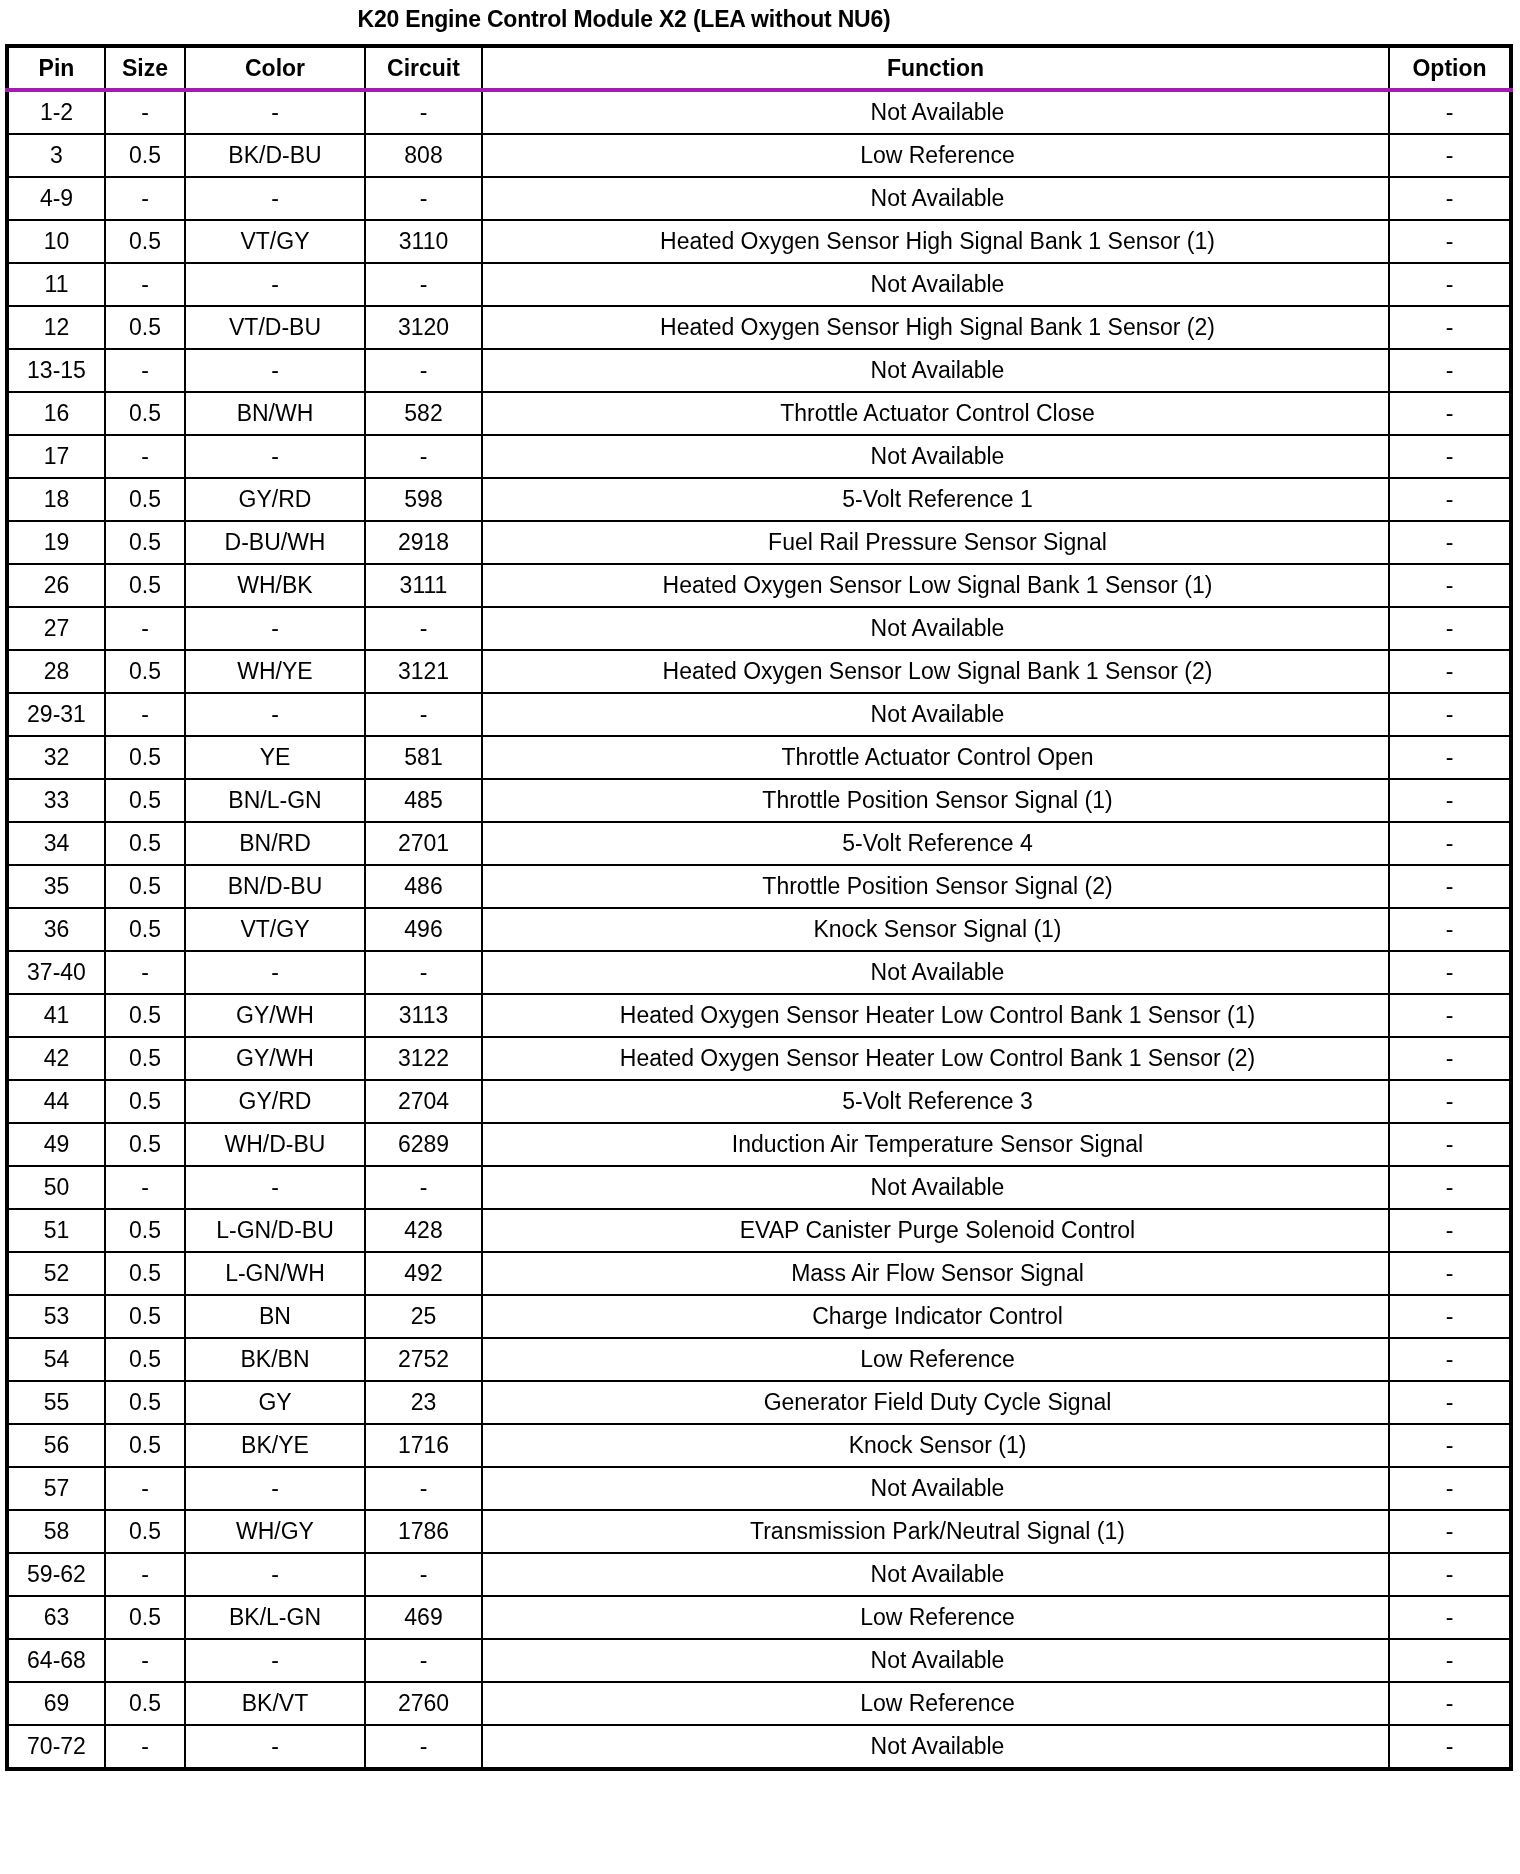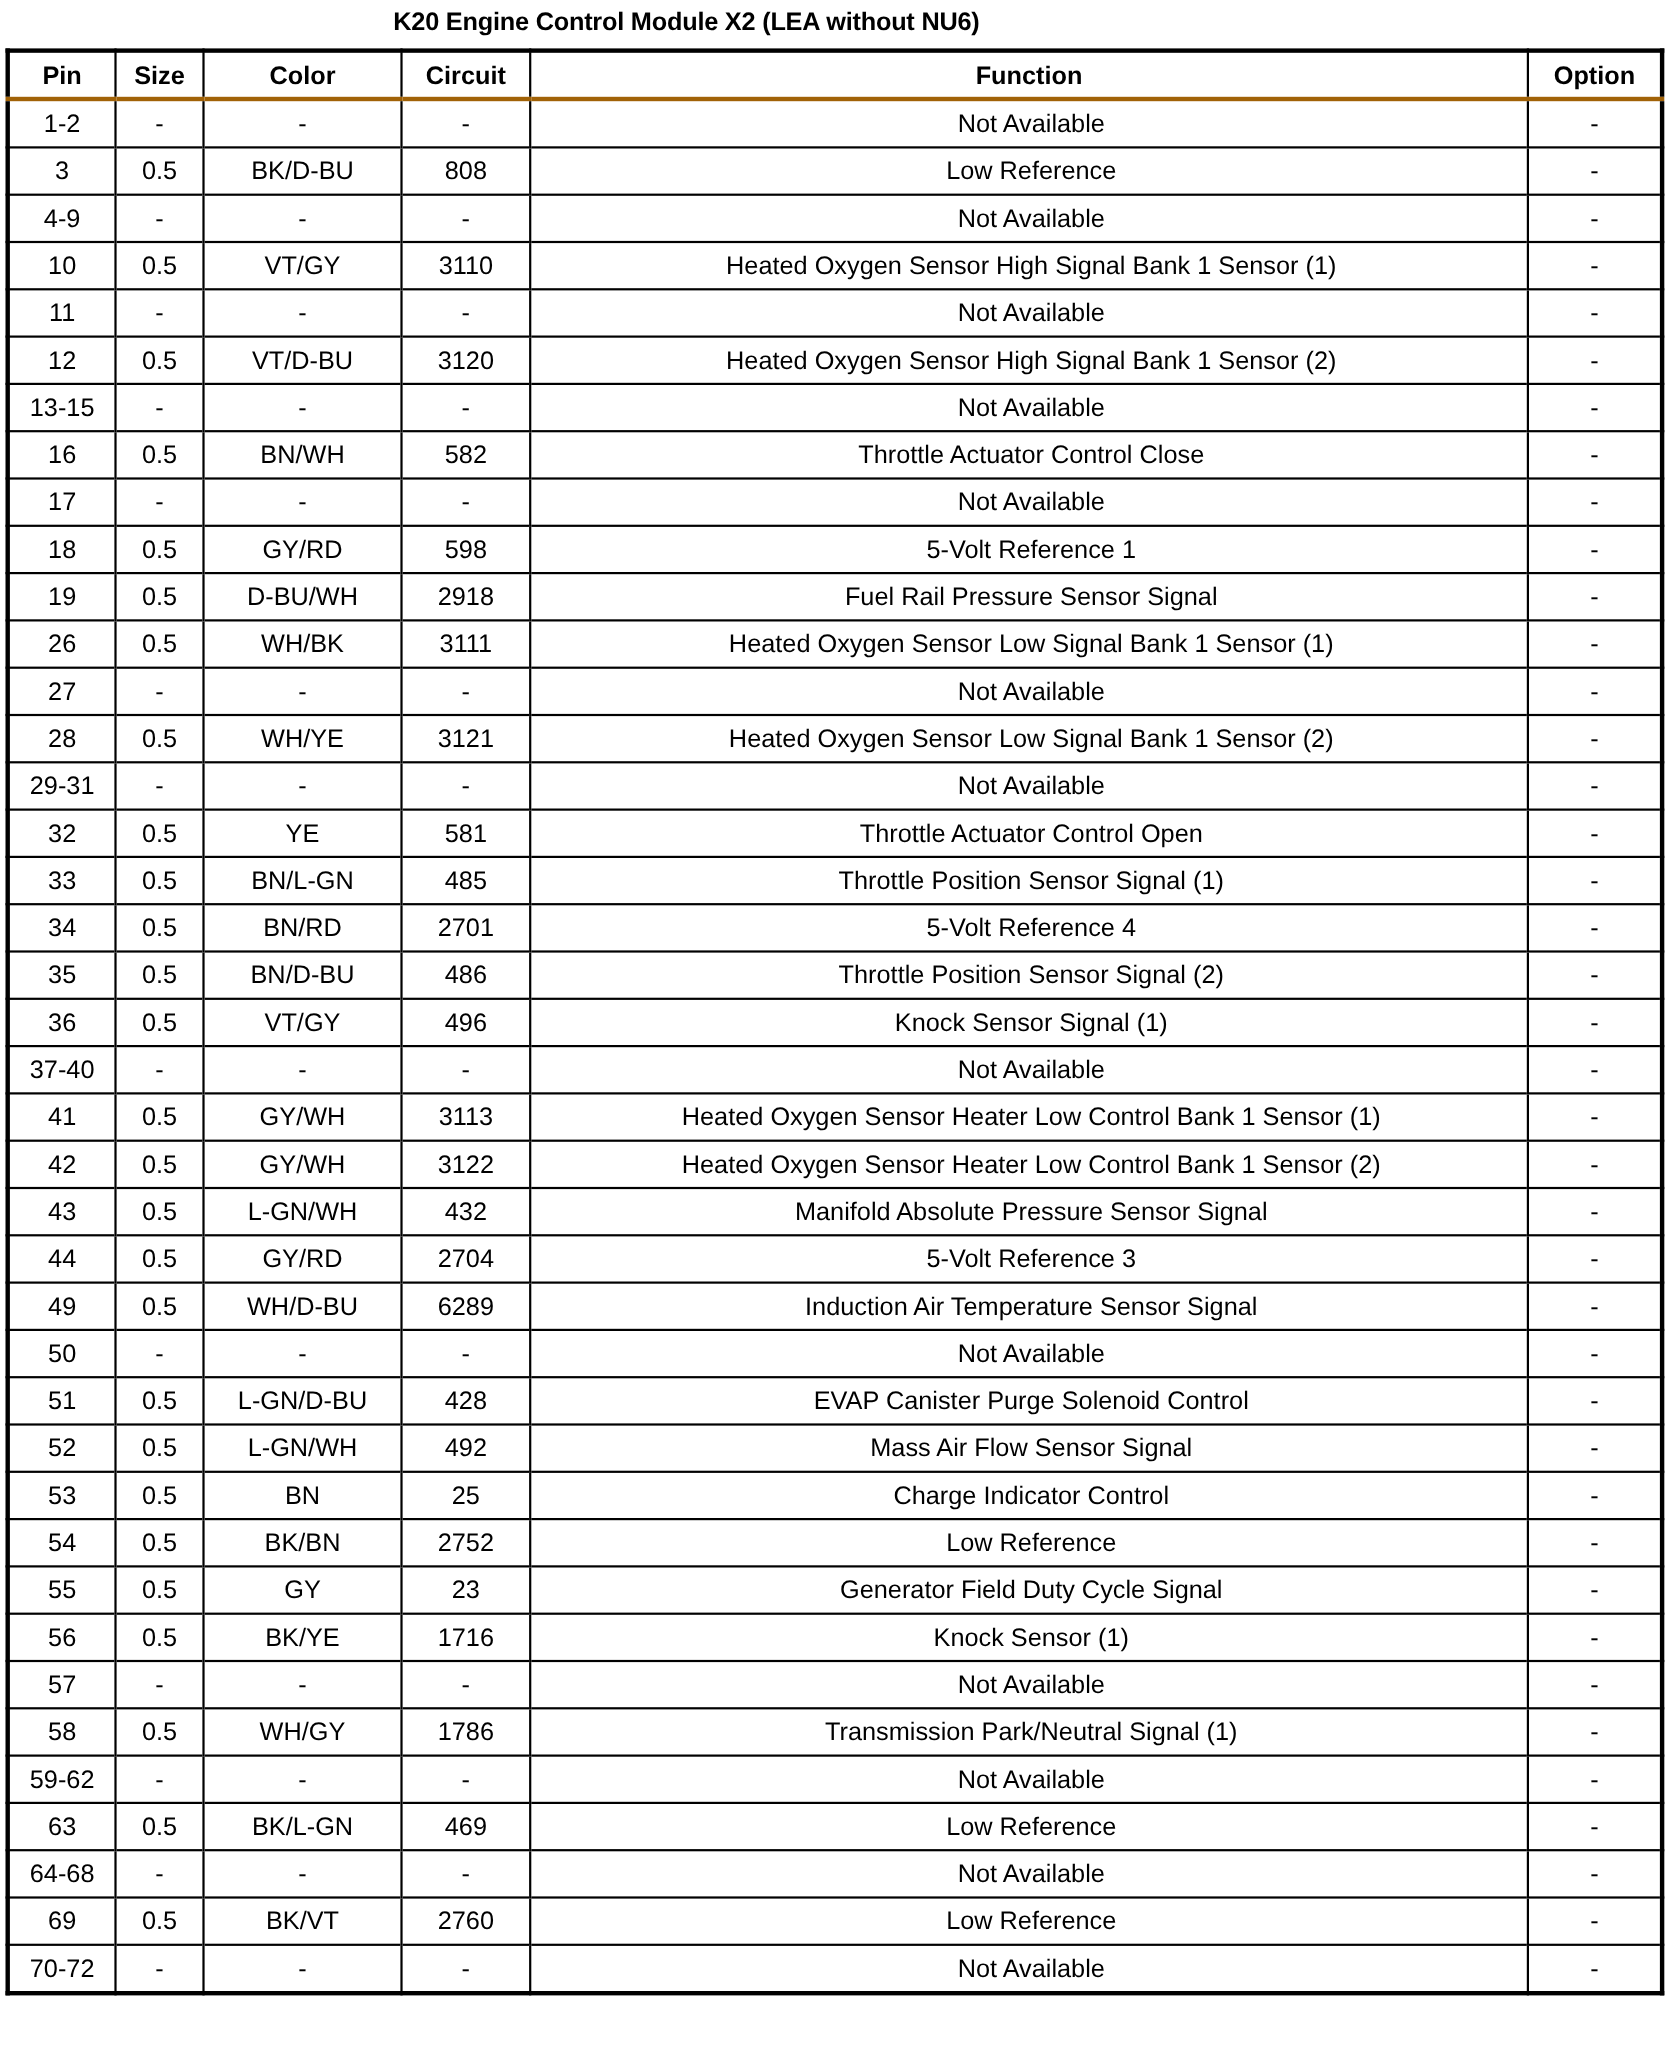--- a/index.html
+++ b/index.html
@@ -39,21 +39,21 @@
     table.pinout col.c-size { width: 80px; }
     table.pinout col.c-color { width: 180px; }
     table.pinout col.c-circuit { width: 117px; }
     table.pinout col.c-function { width: 907px; }
     table.pinout col.c-option { width: 122px; }
     table.pinout th {
       height: 40px;
       font-weight: bold;
       font-size: 23px;
       text-align: center;
-      border-bottom: 4px solid #a16207;
+      border-bottom: 4px solid #a21caf;
       border-right: 2px solid #000000;
       padding: 0;
     }
     table.pinout td {
       height: 41px;
       font-size: 23px;
       text-align: center;
       border-top: 2px solid #000000;
       border-right: 2px solid #000000;
       padding: 0;
@@ -274,28 +274,20 @@
       </tr>
       <tr class="data-row">
         <td>42</td>
         <td>0.5</td>
         <td>GY/WH</td>
         <td>3122</td>
         <td class="func">Heated Oxygen Sensor Heater Low Control Bank 1 Sensor (2)</td>
         <td>-</td>
       </tr>
       <tr class="data-row">
-        <td>43</td>
-        <td>0.5</td>
-        <td>L-GN/WH</td>
-        <td>432</td>
-        <td class="func">Manifold Absolute Pressure Sensor Signal</td>
-        <td>-</td>
-      </tr>
-      <tr class="data-row">
         <td>44</td>
         <td>0.5</td>
         <td>GY/RD</td>
         <td>2704</td>
         <td class="func">5-Volt Reference 3</td>
         <td>-</td>
       </tr>
       <tr class="data-row">
         <td>49</td>
         <td>0.5</td>

